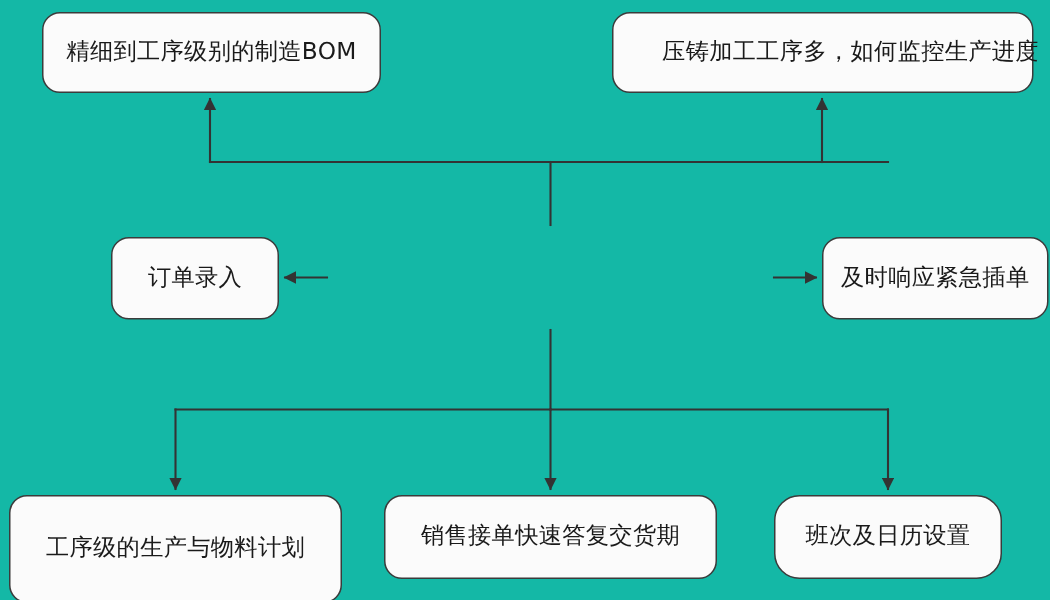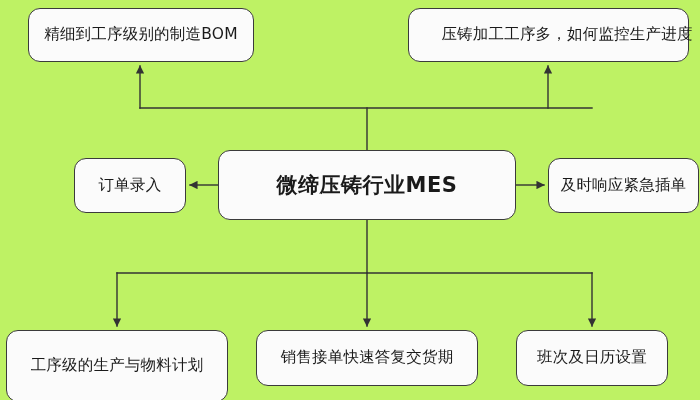--- a/index.html
+++ b/index.html
@@ -4,21 +4,21 @@
 <style>
   html, body {
     margin: 0;
     padding: 0;
     background: #ffffff;
   }
   #canvas {
     position: relative;
     width: 700px;
     height: 400px;
-    background: #bef264;
+    background: #14b8a6;
     overflow: hidden;
     font-family: "DejaVu Sans", "Liberation Sans", sans-serif;
   }
   #edge-layer {
     position: absolute;
     left: 0;
     top: 0;
     width: 700px;
     height: 400px;
     pointer-events: none;
@@ -91,21 +91,21 @@
   #node-plan .label { font-size: 15.5px; }
 
   #node-delivery {
     left: 256px; top: 330px;
     width: 222px; height: 56px;
   }
   #node-delivery .label { font-size: 15.5px; }
 
   #node-calendar {
     left: 516px; top: 330px;
-    width: 152px; height: 56px;
+    width: 152px; height: 56px; border-radius: 17px;
   }
   #node-calendar .label { font-size: 15.5px; }
 </style>
 </head>
 <body>
 
 <div id="canvas">
 
   <svg id="edge-layer" viewBox="0 0 700 400" xmlns="http://www.w3.org/2000/svg">
     <defs>
@@ -143,23 +143,20 @@
   </div>
 
   <div class="node" id="node-progress">
     <span class="label">压铸加工工序多，如何监控生产进度</span>
   </div>
 
   <div class="node" id="node-order-entry">
     <span class="label">订单录入</span>
   </div>
 
-  <div class="node" id="node-center">
-    <span class="label">微缔压铸行业MES</span>
-  </div>
 
   <div class="node" id="node-urgent">
     <span class="label">及时响应紧急插单</span>
   </div>
 
   <div class="node" id="node-plan">
     <span class="label">工序级的生产与物料计划</span>
   </div>
 
   <div class="node" id="node-delivery">

